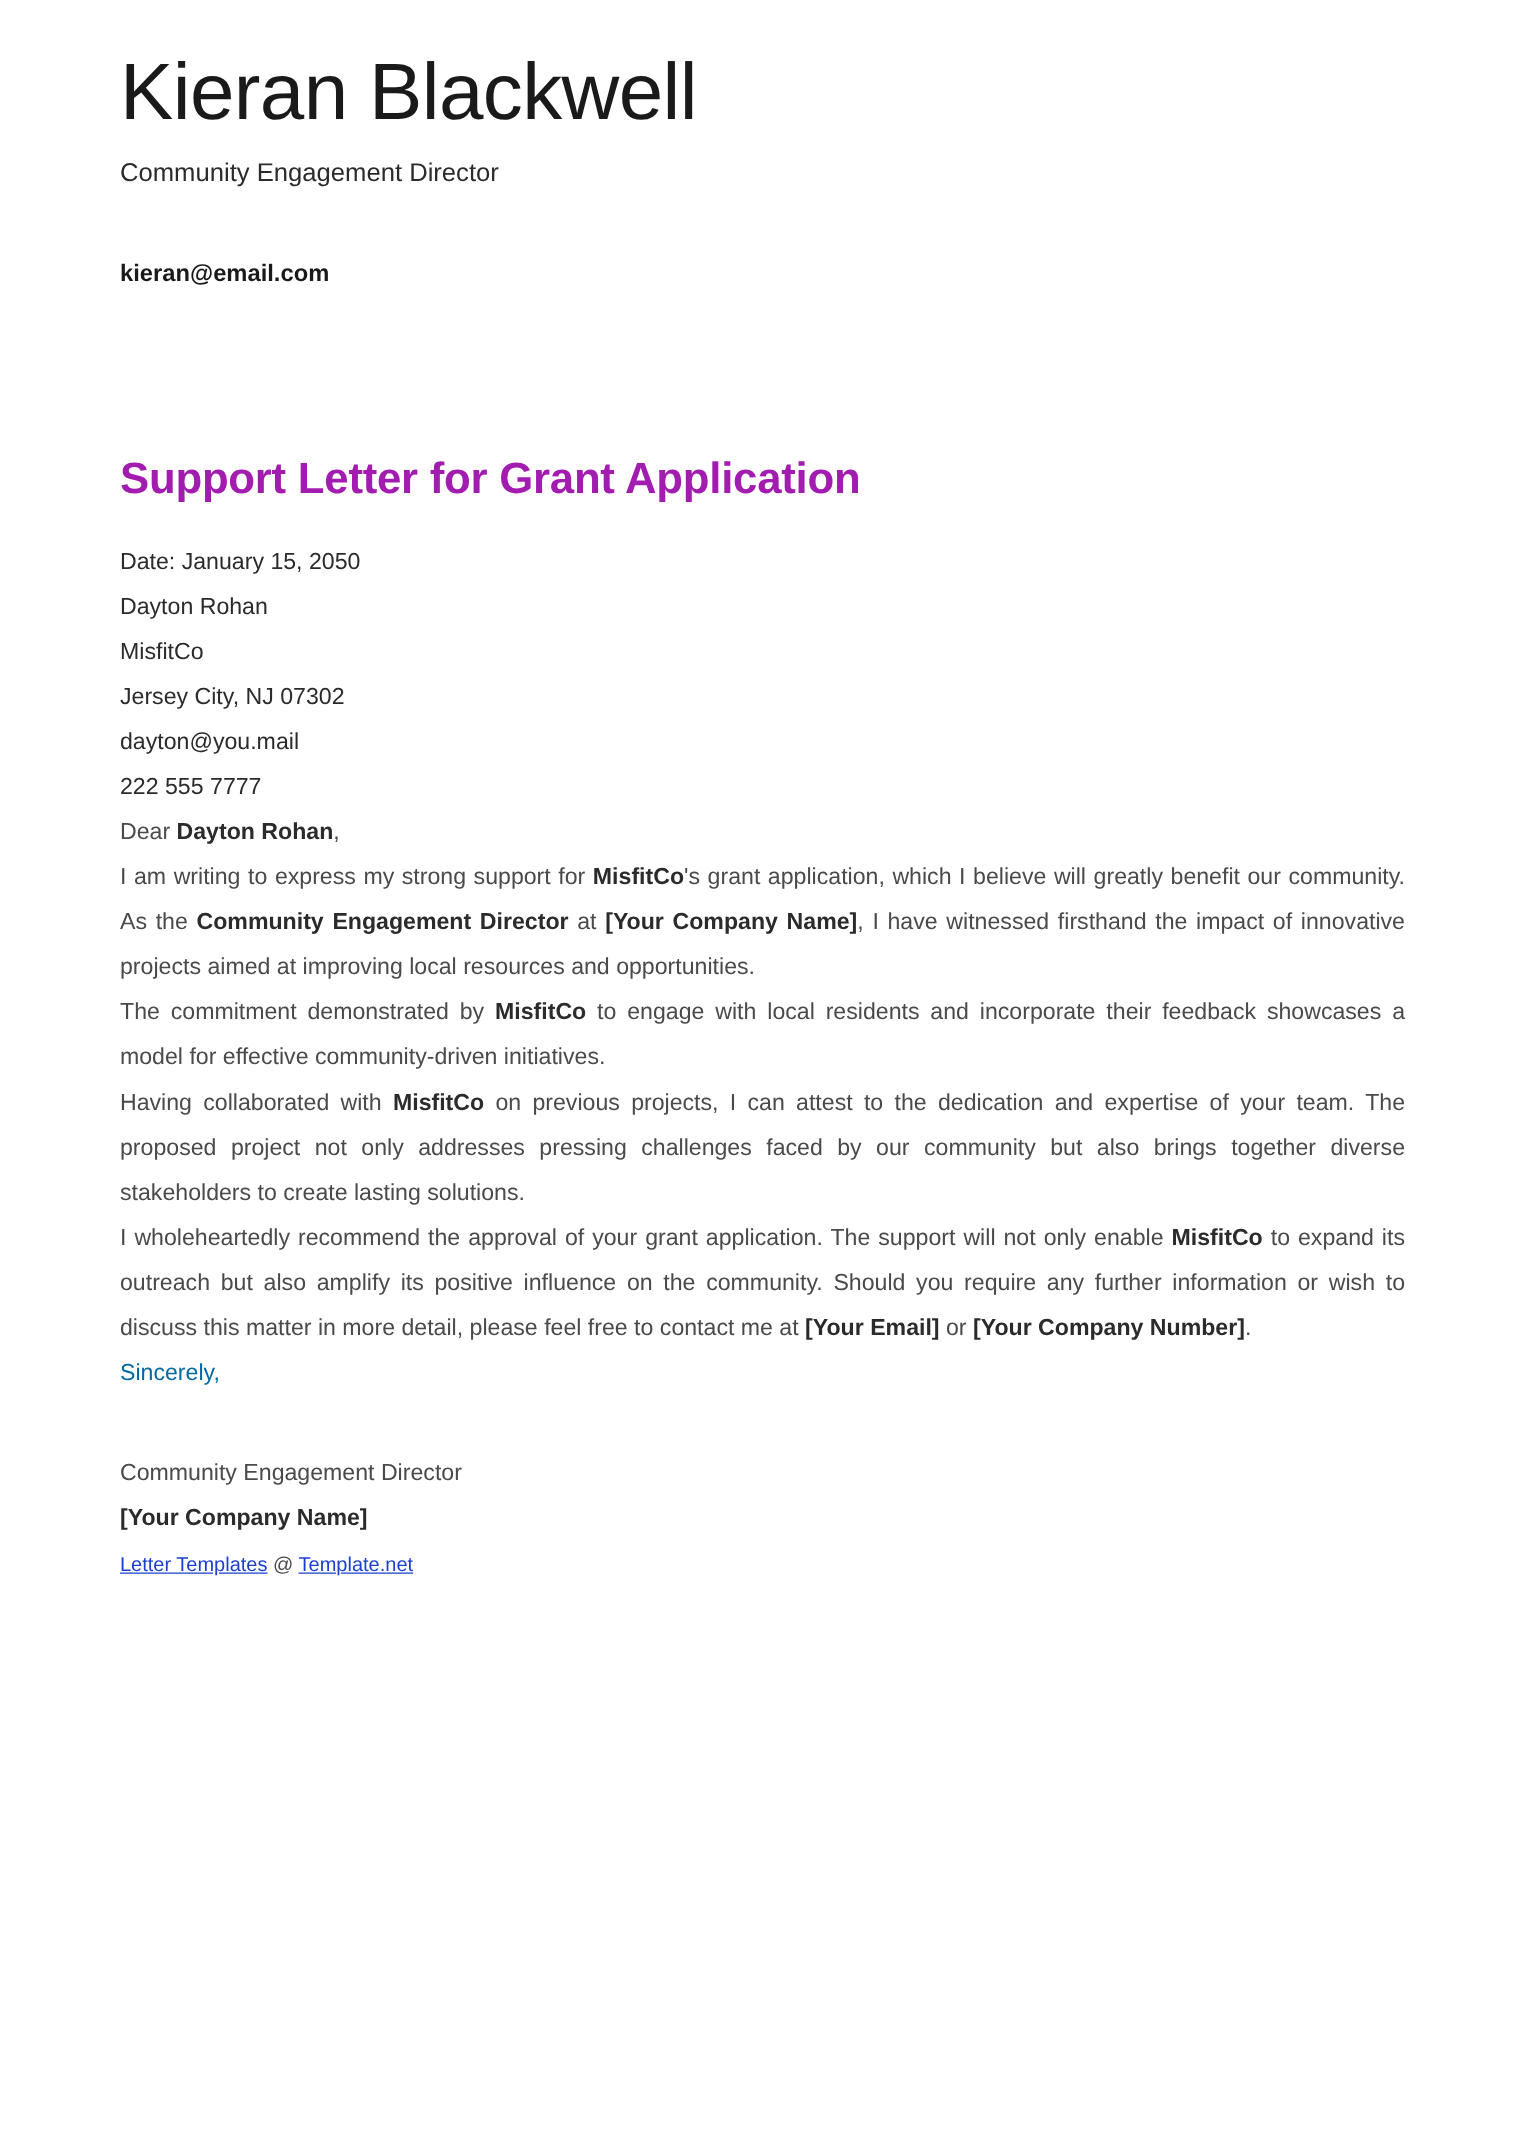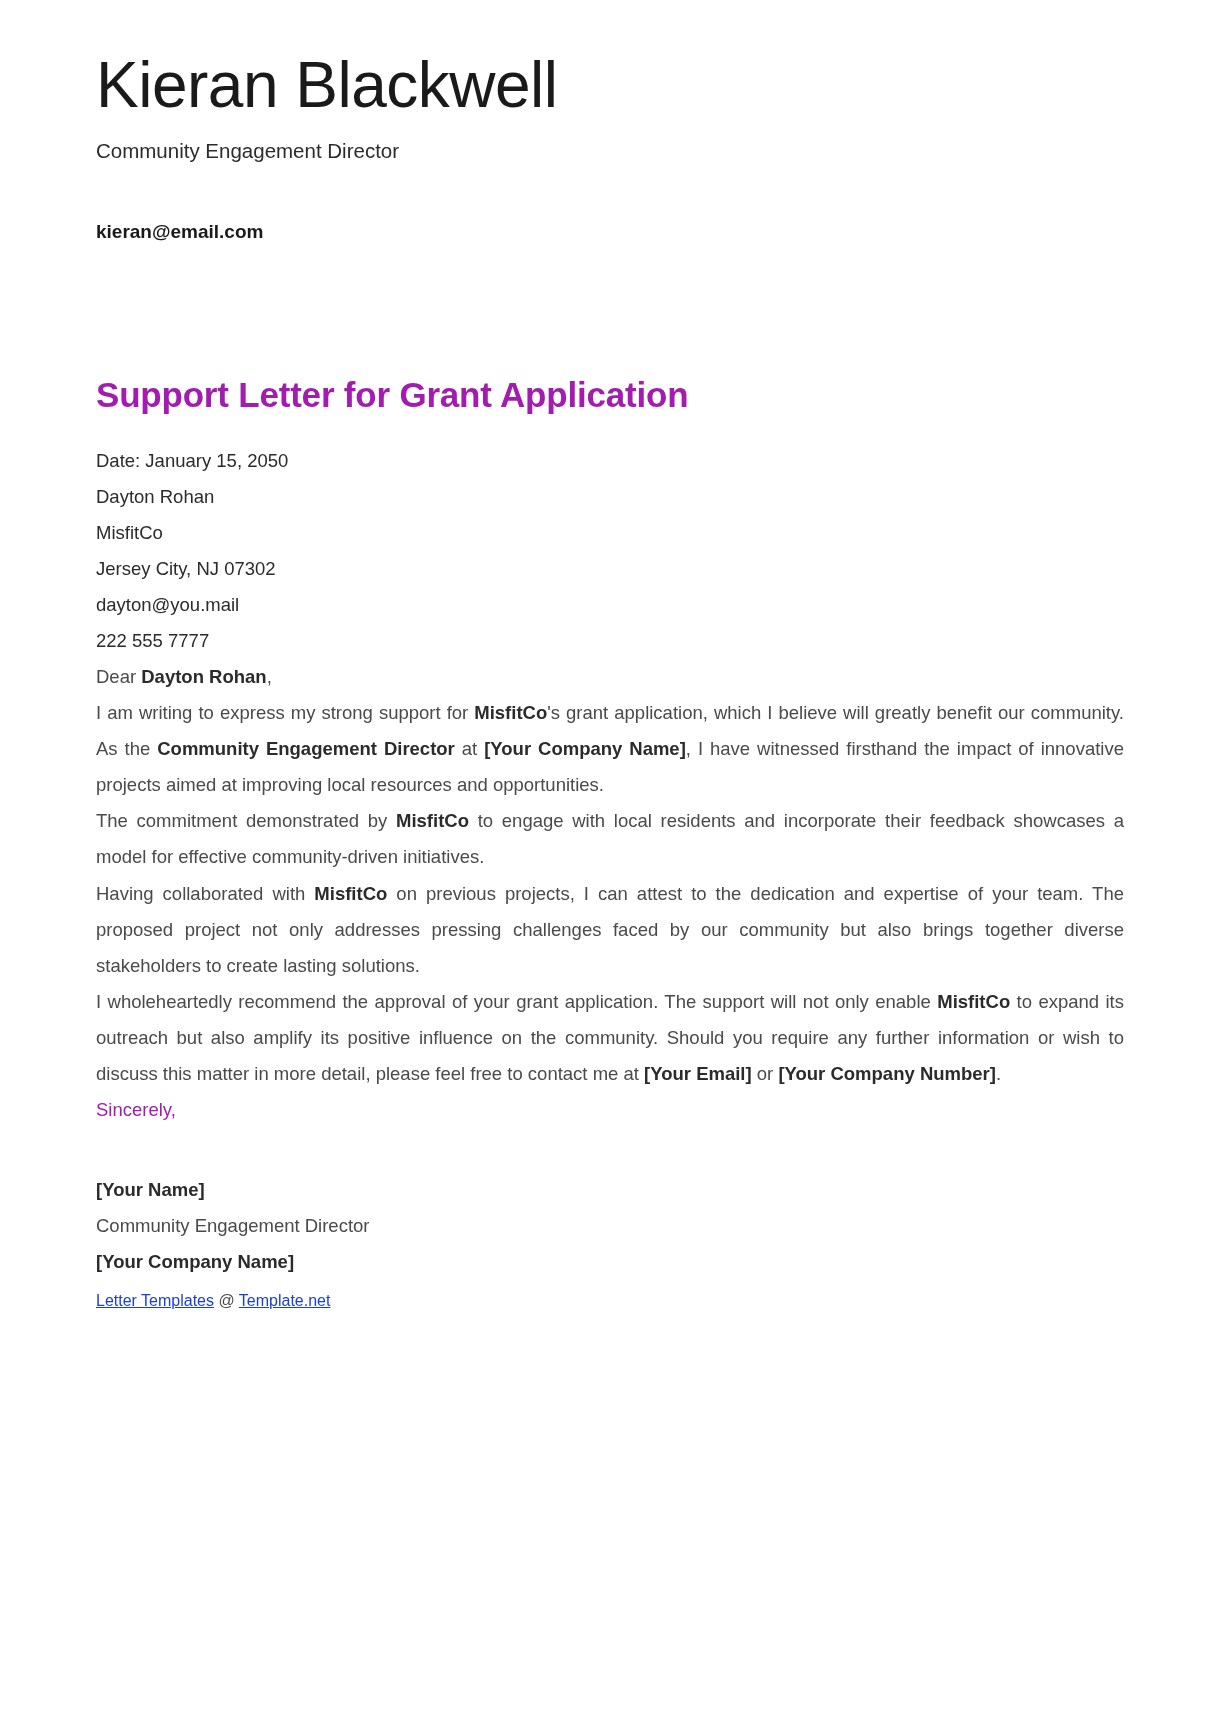--- a/index.html
+++ b/index.html
@@ -15,21 +15,21 @@
     overflow: hidden;
     color: #2b2b2b;
   }
 
   .page {
     width: 1220px;
     height: 1721px;
     background: #ffffff;
     position: relative;
     box-sizing: border-box;
-    padding: 12px 96px;
+    padding: 0 96px;
   }
 
   
   .letterhead {
     padding-top: 38px;
   }
   .sender-name {
     font-size: 64px;
     font-weight: 400;
     letter-spacing: -0.5px;
@@ -87,21 +87,21 @@
     text-align: justify;
     text-justify: inter-word;
     line-height: 1.95;
     color: #4a4a4a;
   }
   p.para b { color: #2b2b2b; font-weight: 700; }
 
   .closing {
     margin: 0;
     line-height: 1.95;
-    color: #a21caf;
+    color: #0369a1;
   }
 
   
   .signature {
     padding-top: 44px;
     font-size: 18.5px;
     line-height: 1.95;
   }
   .sig-name { font-weight: 700; color: #2b2b2b; }
   .sig-title { font-weight: 400; color: #4a4a4a; }
@@ -150,21 +150,20 @@
         <p class="para"><span>I am writing to express my strong support for </span><b>MisfitCo</b><span>'s grant application, which I believe will greatly benefit our community. As the </span><b>Community Engagement Director</b><span> at </span><b>[Your Company Name]</b><span>, I have witnessed firsthand the impact of innovative projects aimed at improving local resources and opportunities.</span></p>
         <p class="para"><span>The commitment demonstrated by </span><b>MisfitCo</b><span> to engage with local residents and incorporate their feedback showcases a model for effective community-driven initiatives.</span></p>
         <p class="para"><span>Having collaborated with </span><b>MisfitCo</b><span> on previous projects, I can attest to the dedication and expertise of your team. The proposed project not only addresses pressing challenges faced by our community but also brings together diverse stakeholders to create lasting solutions.</span></p>
         <p class="para"><span>I wholeheartedly recommend the approval of your grant application. The support will not only enable </span><b>MisfitCo</b><span> to expand its outreach but also amplify its positive influence on the community. Should you require any further information or wish to discuss this matter in more detail, please feel free to contact me at </span><b>[Your Email]</b><span> or </span><b>[Your Company Number]</b><span>.</span></p>
       </div>
 
     <p class="closing">Sincerely,</p>
   </section>
 
   <section class="signature">
-    <div class="sig-name">[Your Name]</div>
     <div class="sig-title">Community Engagement Director</div>
     <div class="sig-company">[Your Company Name]</div>
   </section>
 
   <footer class="footer">
     <a href="#">Letter Templates</a><span class="sep"> @ </span><a href="#">Template.net</a>
   </footer>
 
 </div>
 

